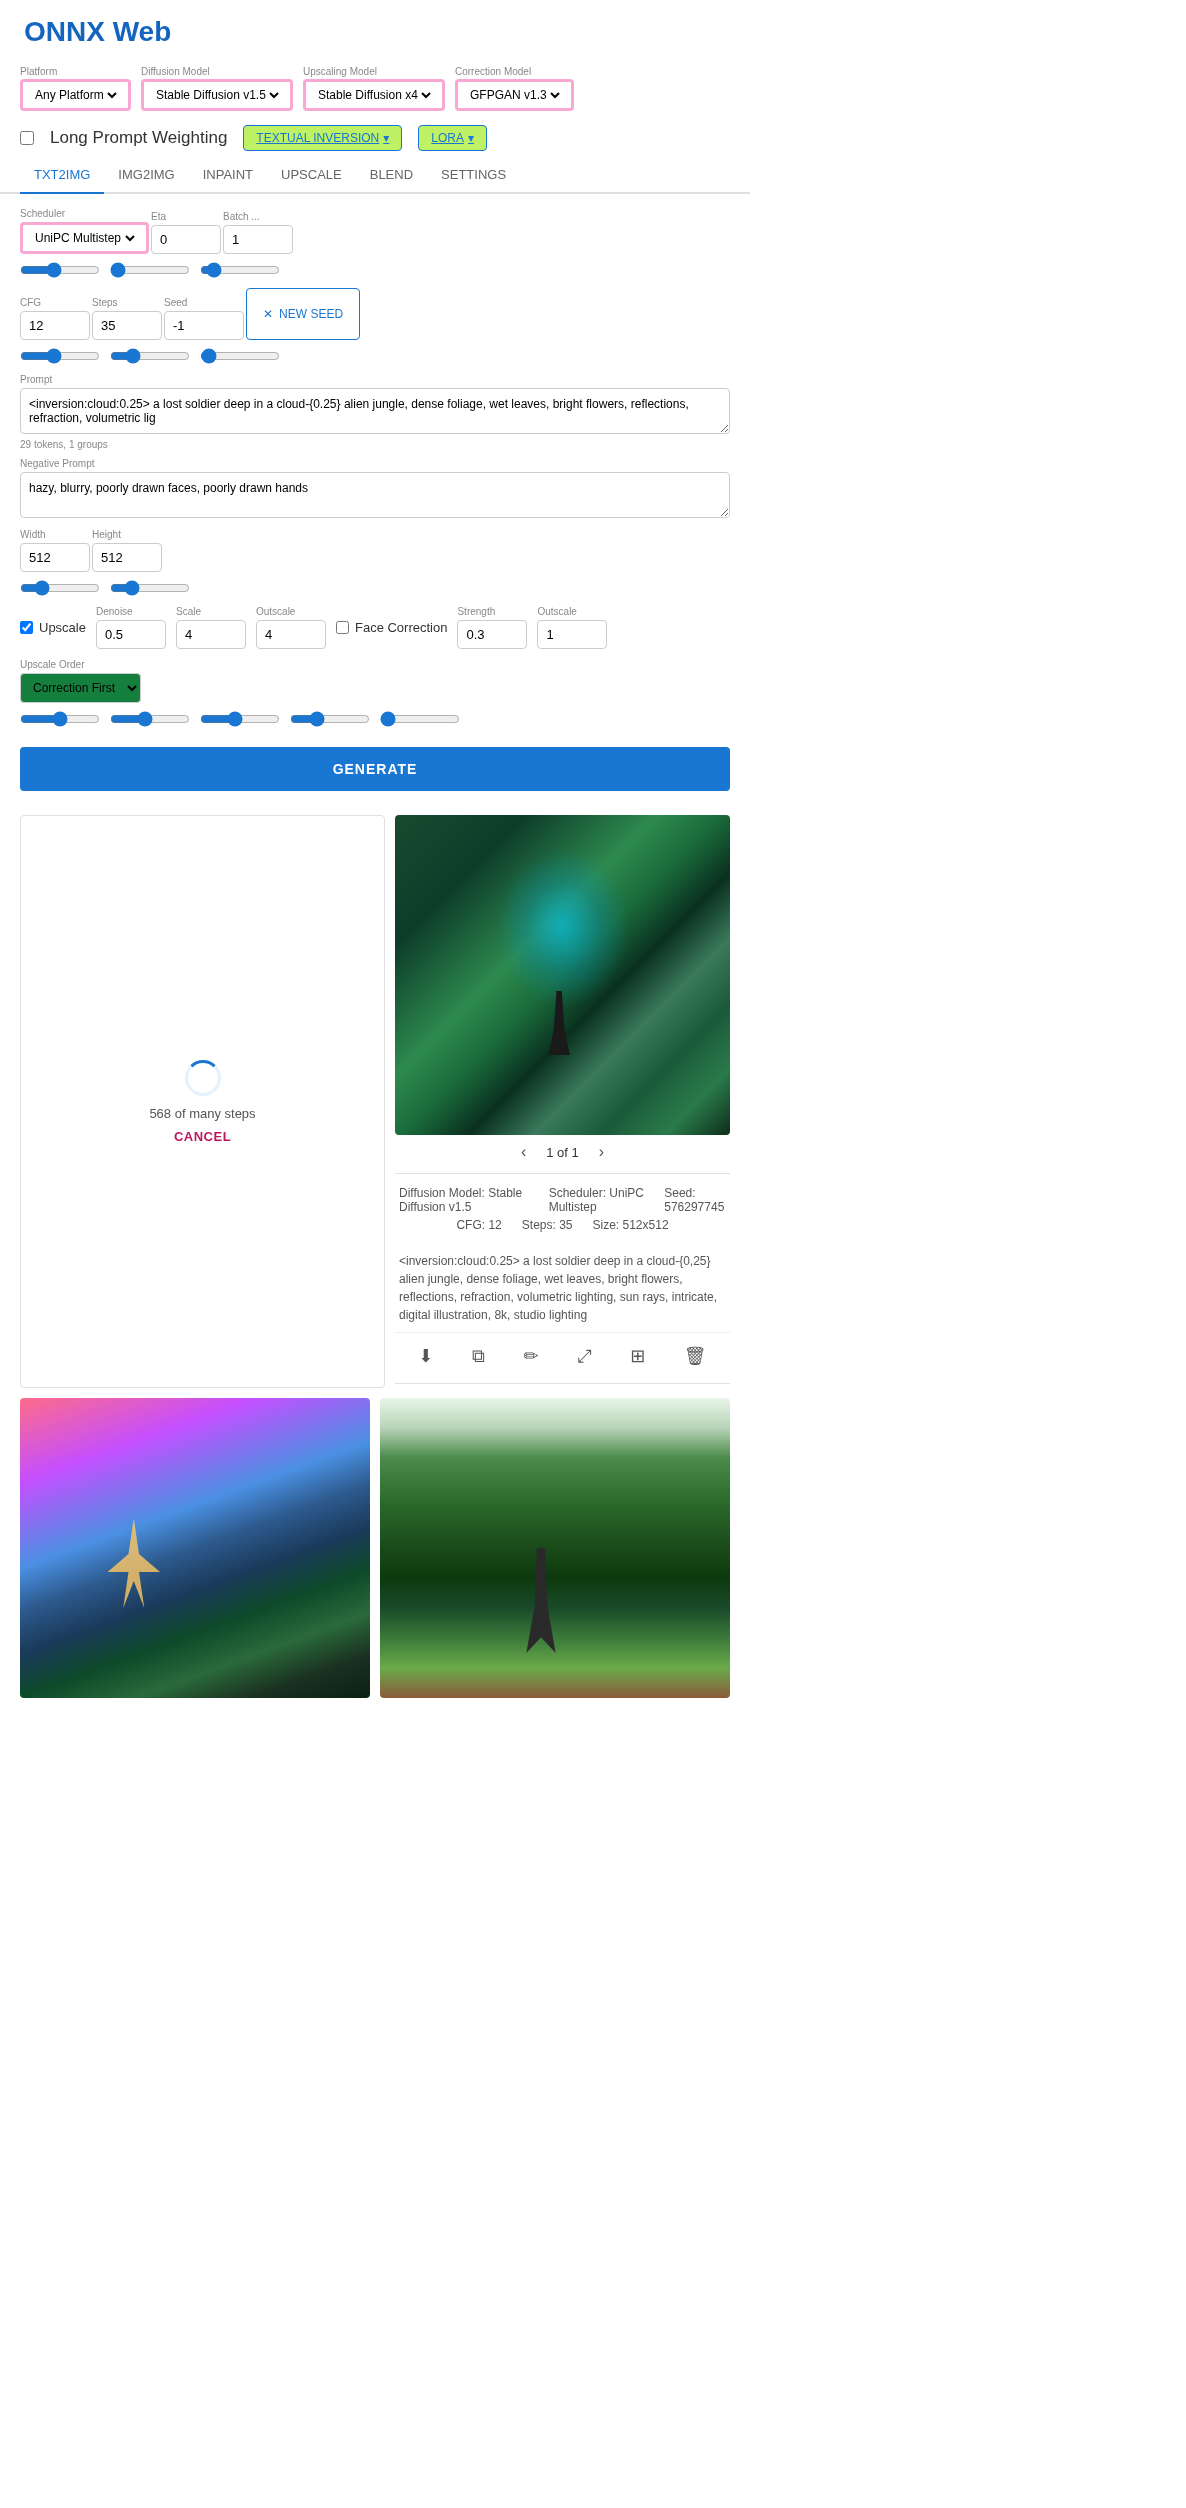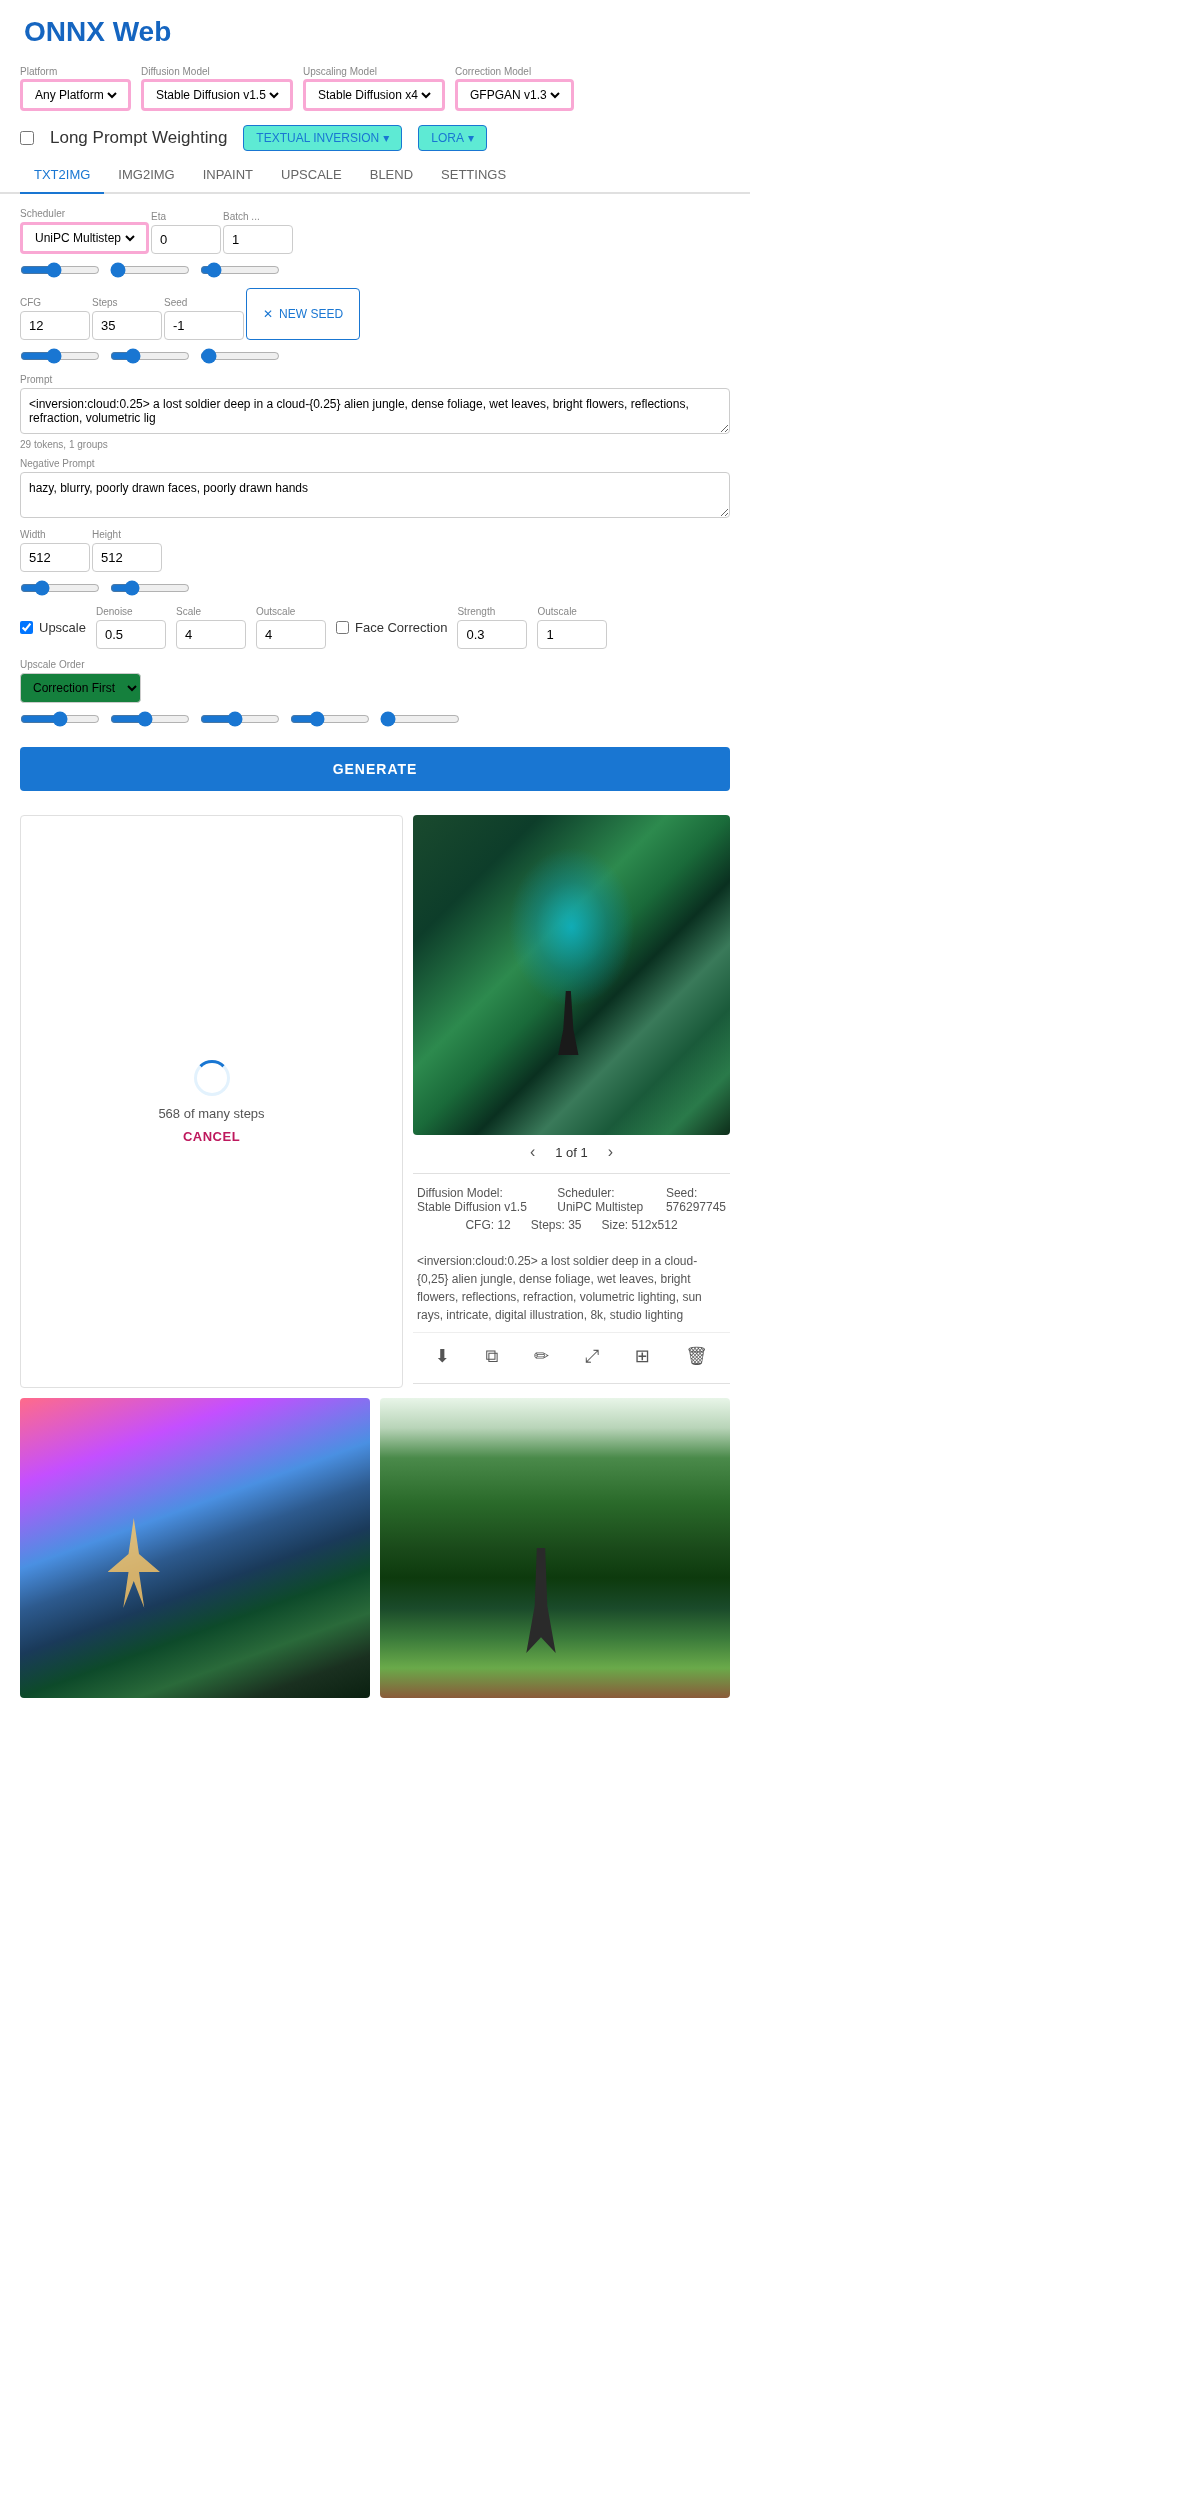--- a/index.html
+++ b/index.html
@@ -12,21 +12,21 @@
     .top-toolbar { display: flex; align-items: center; gap: 10px; padding: 8px 20px; }
     .dropdown-group { display: flex; flex-direction: column; }
     .dropdown-label { font-size: 10px; color: #888; margin-bottom: 2px; }
     .dropdown-select { border: 3px solid #f9a8d4; border-radius: 4px; padding: 5px 8px; font-size: 12px; background: #fff; cursor: pointer; display: flex; align-items: center; gap: 4px; min-width: 100px; }
     .dropdown-select select { border: none; outline: none; background: transparent; font-size: 12px; cursor: pointer; width: 100%; }
     
     
     .checkbox-row { display: flex; align-items: center; gap: 16px; padding: 6px 20px; }
     .checkbox-row input[type=checkbox] { width: 14px; height: 14px; }
     .checkbox-label { font-size: 17px; }
-    .btn-outlined { border: 1px solid #1976d2; color: #1976d2; background: #5eead4; border-radius: 4px; padding: 5px 12px; font-size: 12px; cursor: pointer; display: flex; align-items: center; gap: 4px; }
+    .btn-outlined { border: 1px solid #1976d2; color: #1976d2; background: #bef264; border-radius: 4px; padding: 5px 12px; font-size: 12px; cursor: pointer; display: flex; align-items: center; gap: 4px; text-decoration: underline; }
     
     
     .tabs { display: flex; gap: 0; padding: 0 20px; border-bottom: 2px solid #e0e0e0; margin-bottom: 0; }
     .tab { padding: 10px 14px; font-size: 13px; cursor: pointer; color: #666; border-bottom: 2px solid transparent; margin-bottom: -2px; font-weight: 500; }
     .tab.active { color: #1976d2; border-bottom: 2px solid #1976d2; }
     
     
     .content { padding: 14px 20px; }
     
     
@@ -51,21 +51,21 @@
     
     .upscale-row { display: flex; align-items: center; gap: 10px; flex-wrap: wrap; margin-bottom: 8px; }
     .upscale-checkbox { display: flex; align-items: center; gap: 6px; }
     .face-correction-cb { display: flex; align-items: center; gap: 6px; }
     
     
     .generate-btn { width: 100%; background: #1976d2; color: #fff; border: none; border-radius: 4px; padding: 14px; font-size: 14px; font-weight: bold; letter-spacing: 1px; cursor: pointer; margin-top: 10px; }
     
     
     .output-grid { display: flex; gap: 10px; padding: 10px 20px; }
-    .output-left { flex: 1; border: 1px solid #e0e0e0; border-radius: 4px; display: flex; flex-direction: column; align-items: center; justify-content: center; min-height: 340px; padding: 32px; }
+    .output-left { flex: 1; border: 1px solid #e0e0e0; border-radius: 4px; display: flex; flex-direction: column; align-items: center; justify-content: center; min-height: 340px; padding: 14px; }
     .output-right { flex: 1; display: flex; flex-direction: column; }
     
     
     .loading-spinner { width: 36px; height: 36px; border: 3px solid #e3f2fd; border-top: 3px solid #1976d2; border-radius: 50%; animation: spin 1s linear infinite; margin-bottom: 10px; }
     @keyframes spin { to { transform: rotate(360deg); } }
     .loading-text { font-size: 13px; color: #555; margin-bottom: 8px; }
     .cancel-btn { color: #be185d; background: none; border: none; font-size: 13px; font-weight: bold; cursor: pointer; letter-spacing: 0.5px; }
     .jungle-image { width: 100%; height: 320px; background: linear-gradient(135deg, #1a4a2e 0%, #0d3d2a 20%, #2d8a4e 40%, #1a6b3a 50%, #0a3020 60%, #3a7a5a 70%, #1a5a3a 80%, #2a7a4a 90%, #0d2d1a 100%); border-radius: 4px; position: relative; overflow: hidden; }
     .jungle-image::before { content: ''; position: absolute; top: 10%; left: 30%; width: 40%; height: 50%; background: radial-gradient(ellipse, rgba(0,200,255,0.6) 0%, rgba(0,150,200,0.3) 40%, transparent 70%); border-radius: 50%; }
     .jungle-figure { position: absolute; bottom: 25%; left: 45%; width: 8%; height: 20%; background: #1a1a1a; clip-path: polygon(40% 0%, 60% 0%, 70% 60%, 90% 100%, 10% 100%, 30% 60%); }

